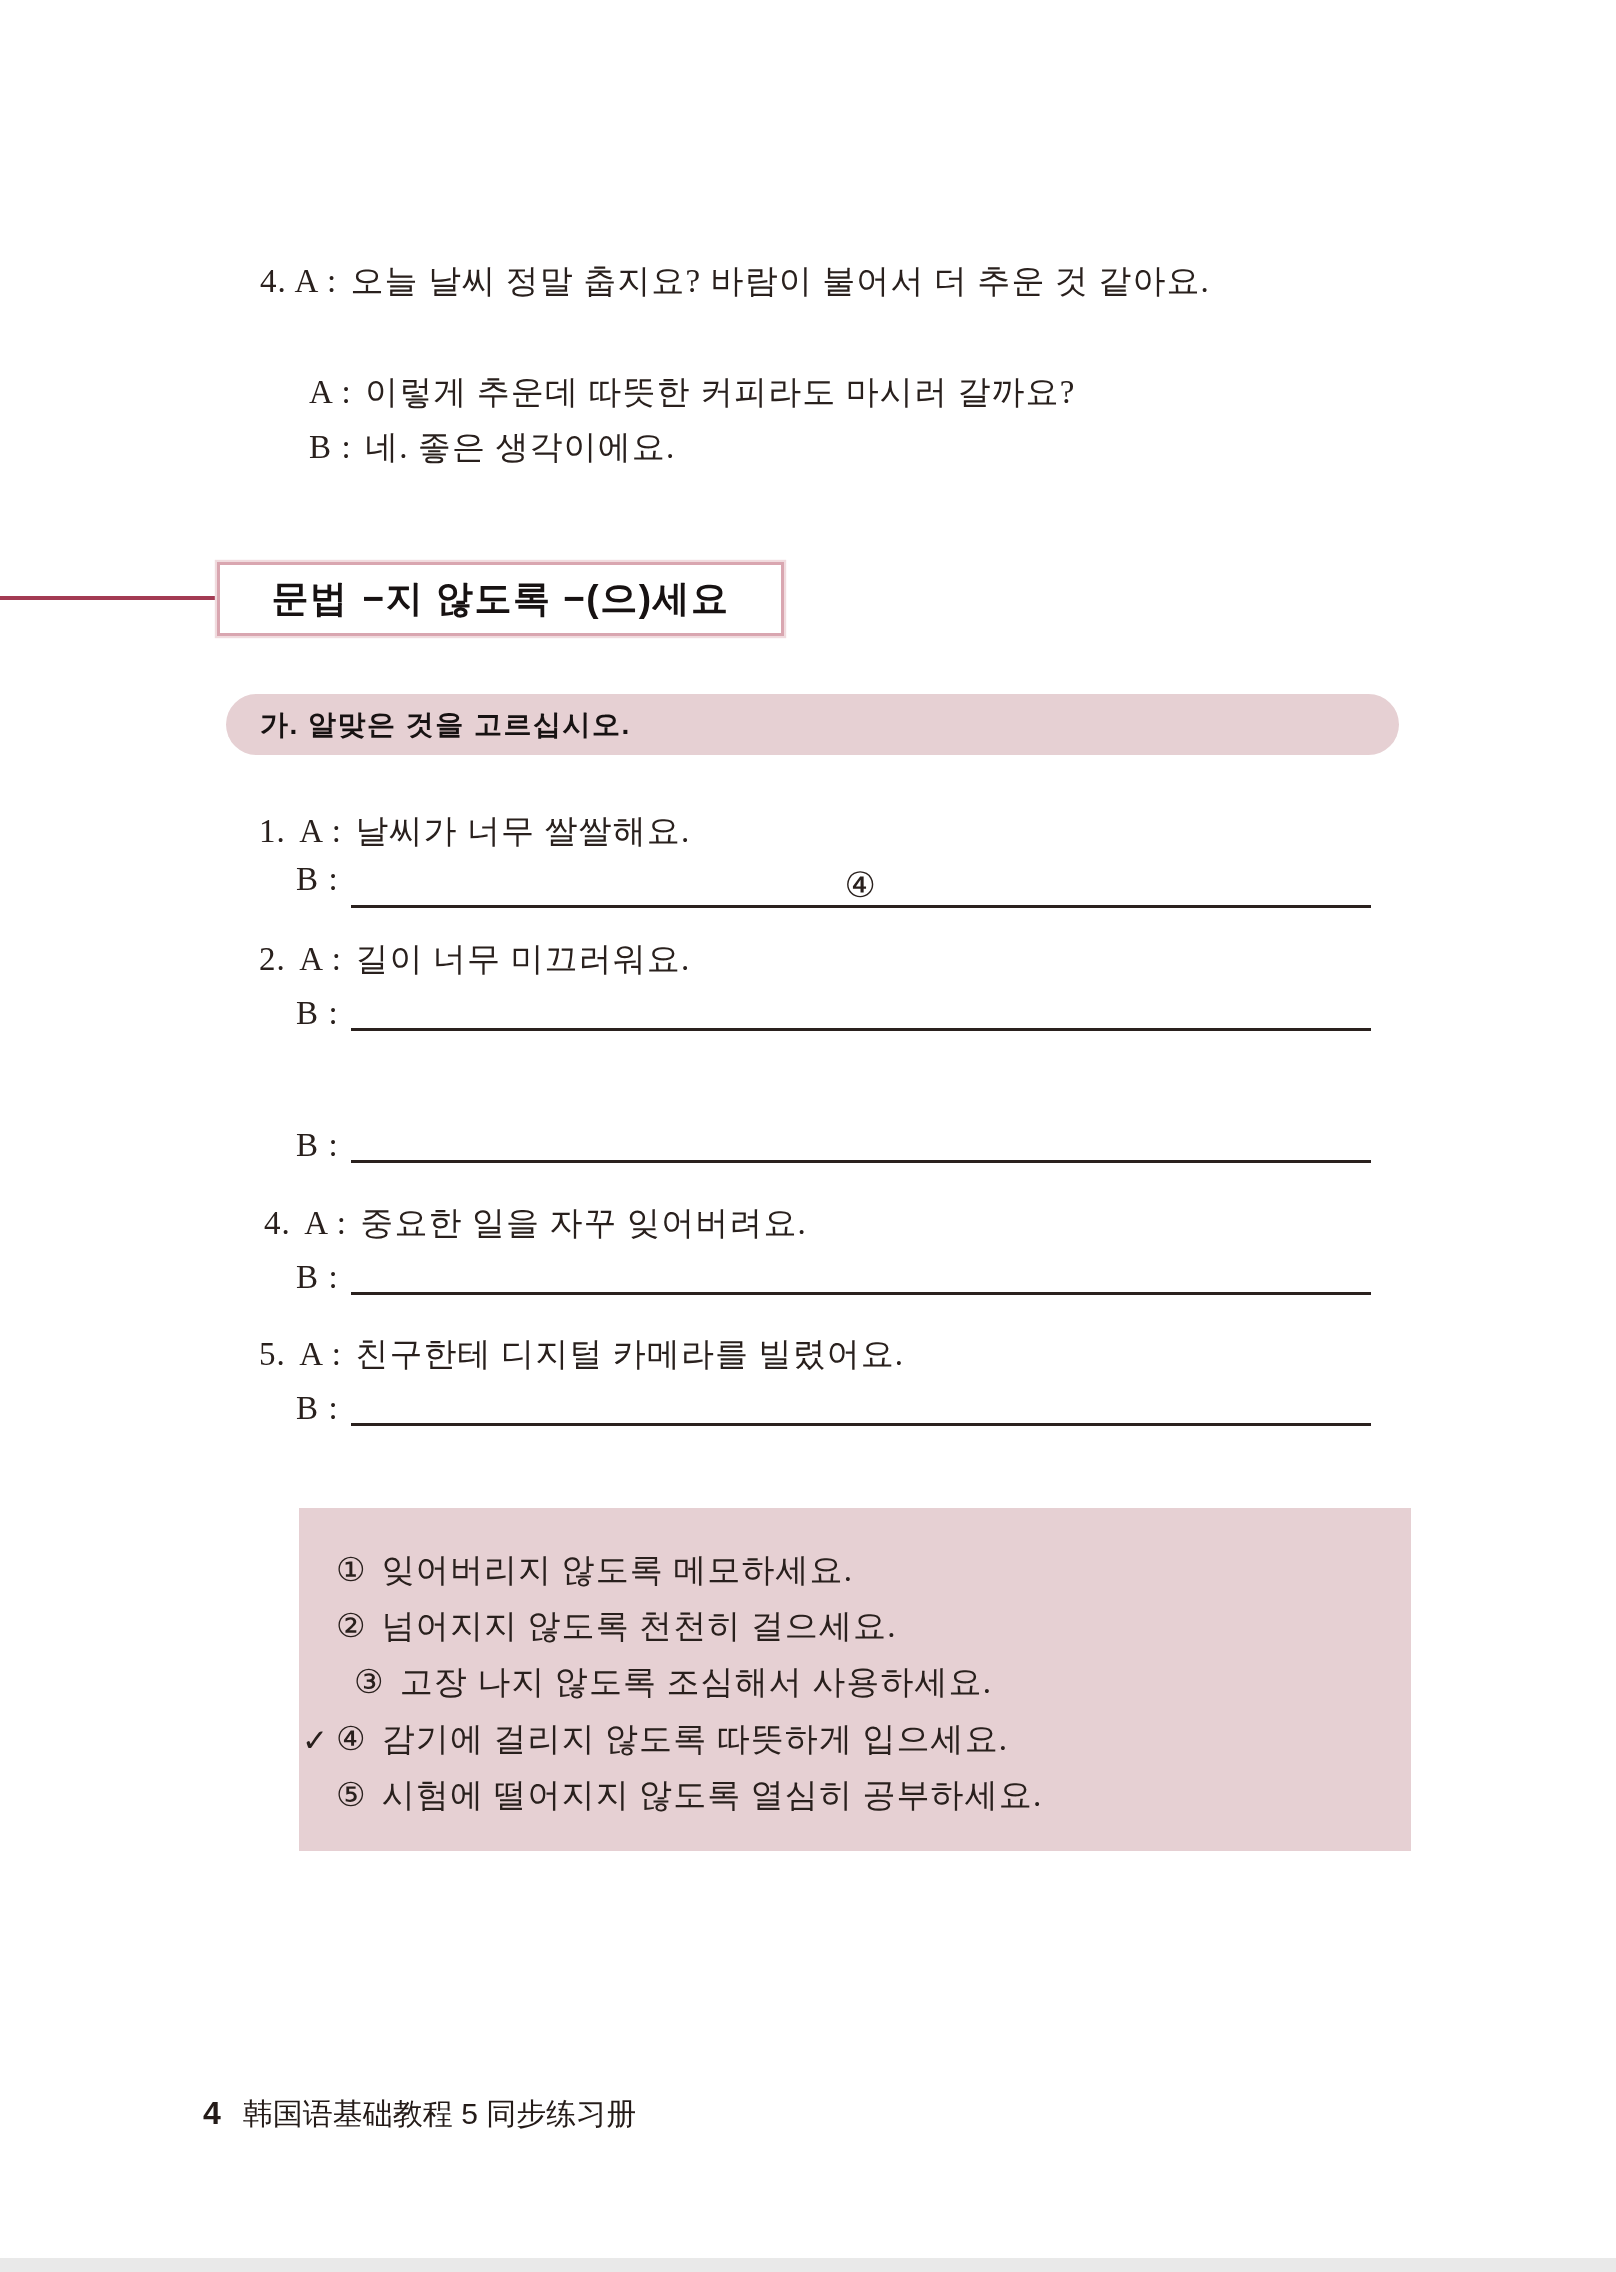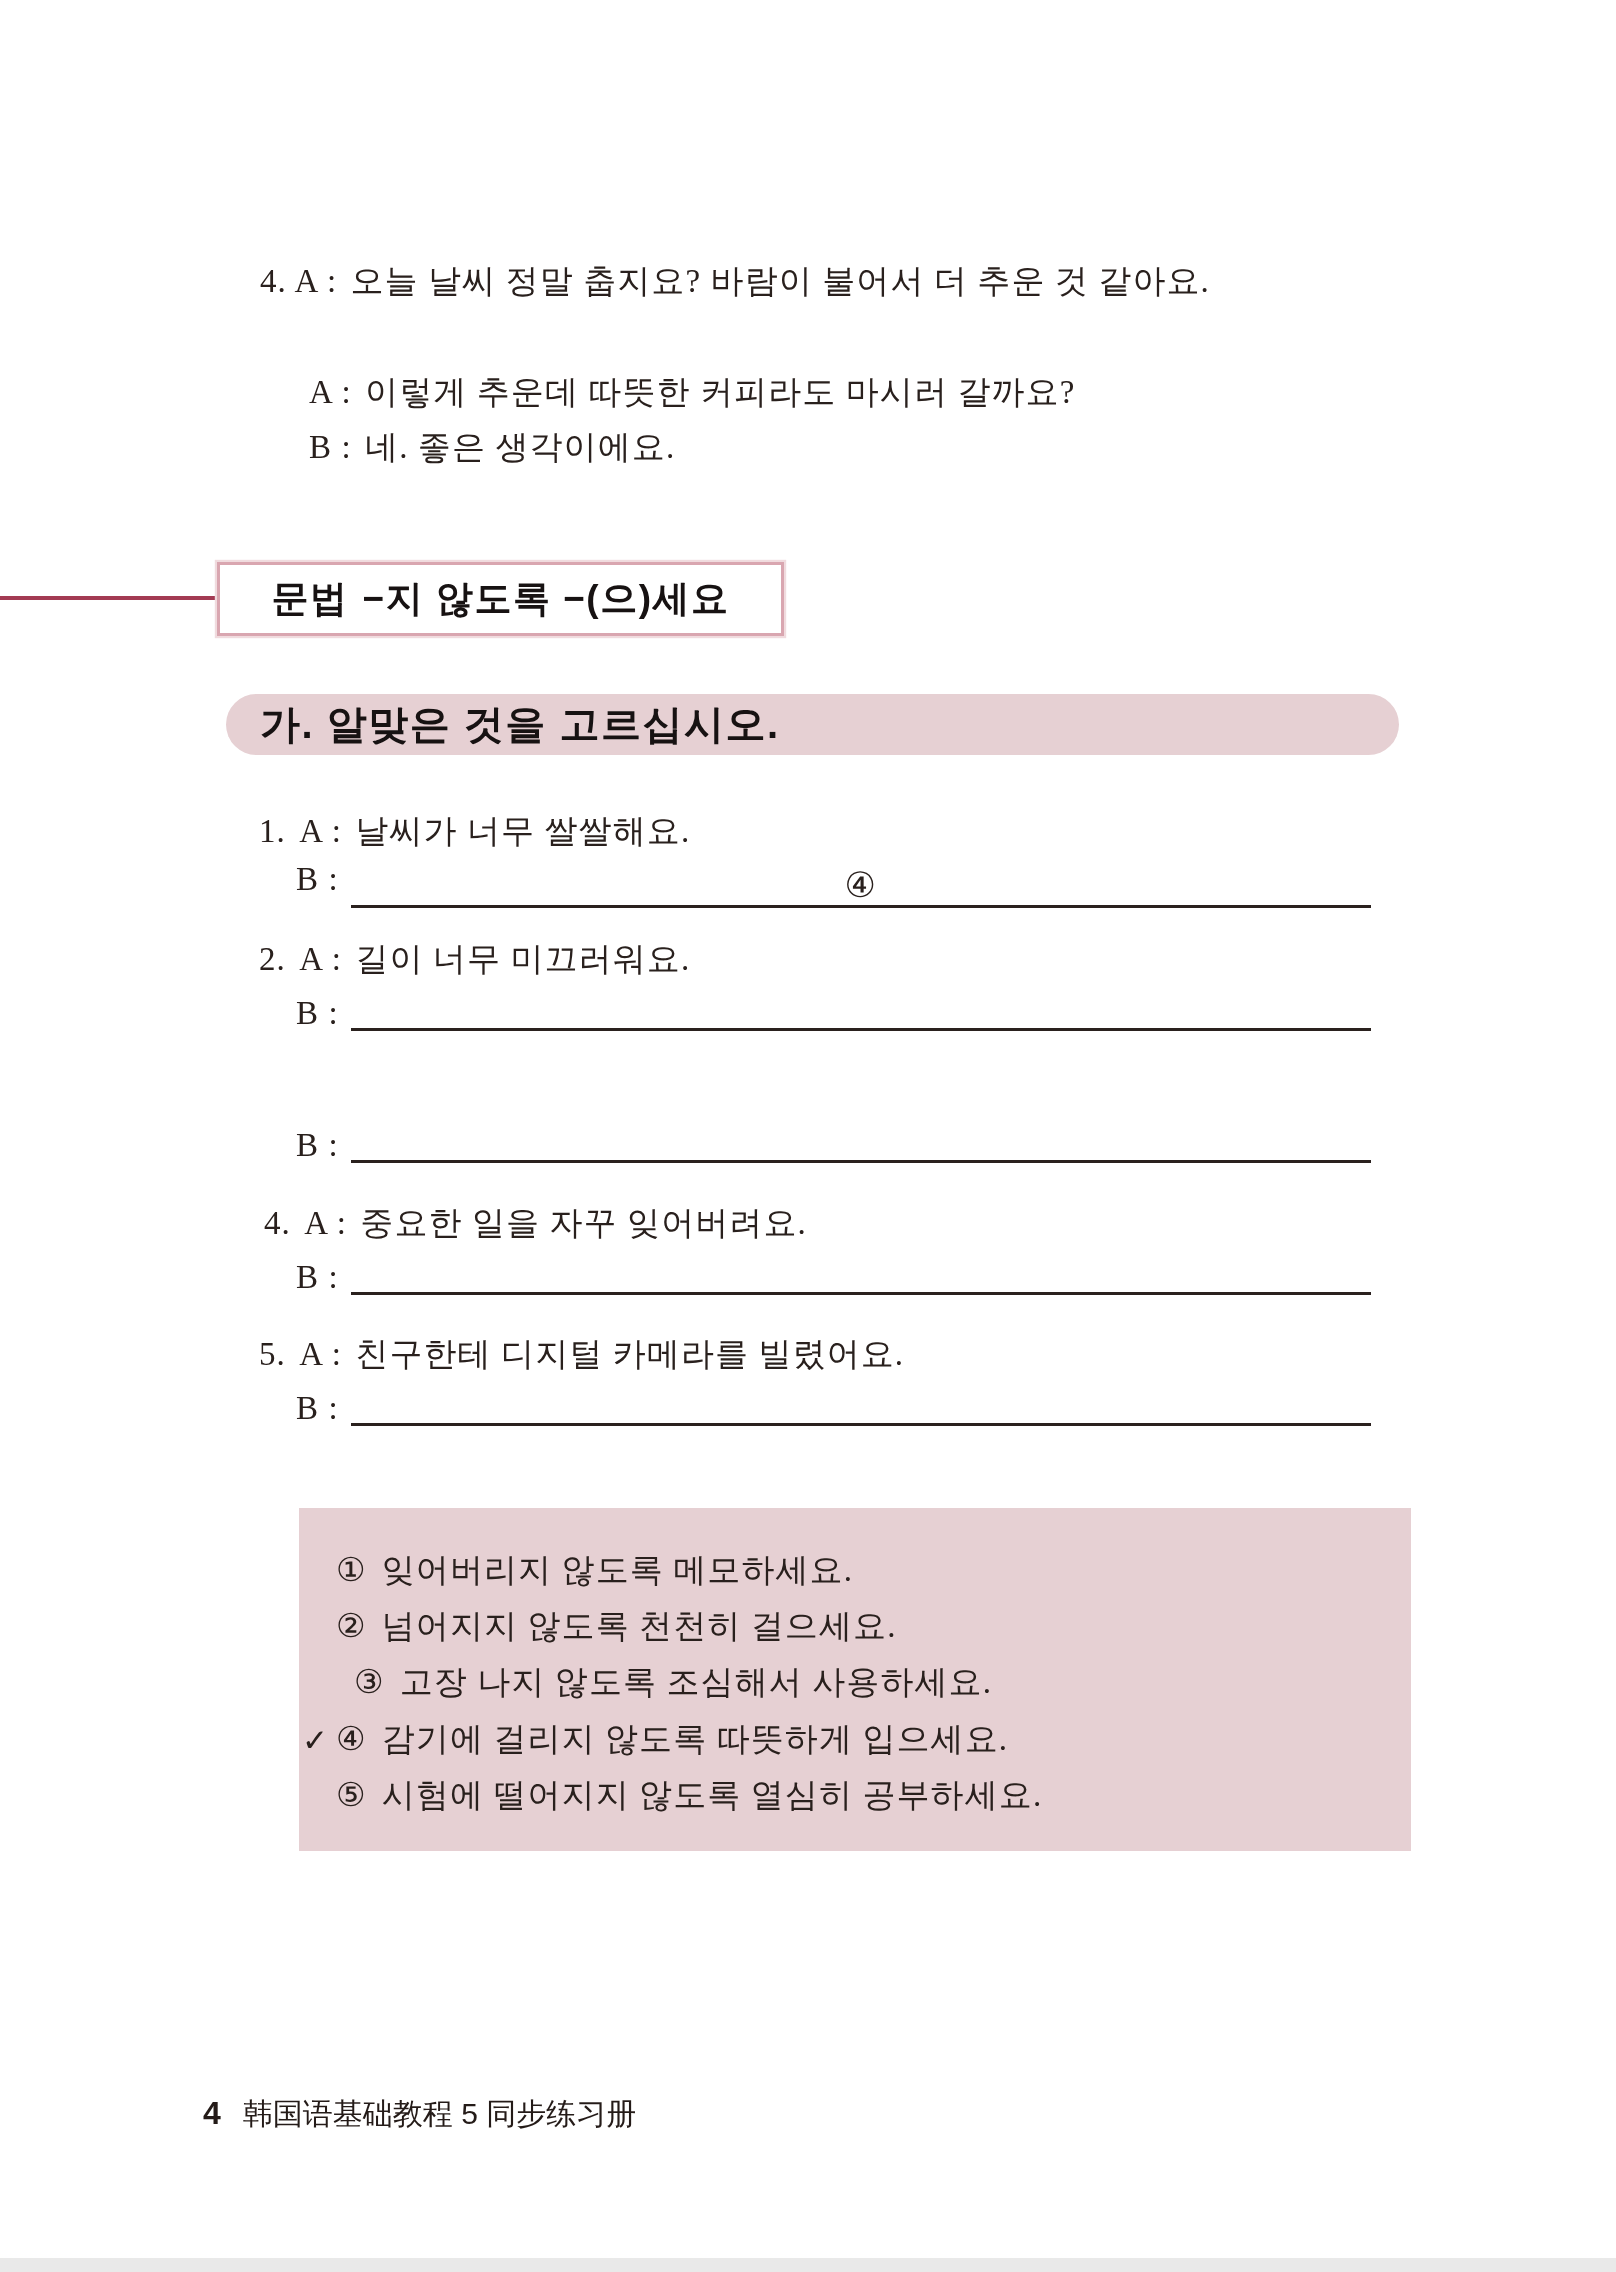--- a/index.html
+++ b/index.html
@@ -63,21 +63,21 @@
   .section-header {
     position:absolute;
     left:226px; top:694px;
     width:1173px; height:61px;
     background:#e6d0d3;
     border-radius:33px;
     display:flex; align-items:center;
     padding-left:34px;
     box-sizing:border-box;
     font-family:"Liberation Sans", sans-serif;
-    font-weight:bold; font-size:40px;
+    font-weight:bold; font-size:28px;
     color:#171212;
     letter-spacing:1.5px;
     white-space:nowrap;
   }
 
   
   .answer-box {
     position:absolute;
     left:299px; top:1508px;
     width:1112px; height:343px;

